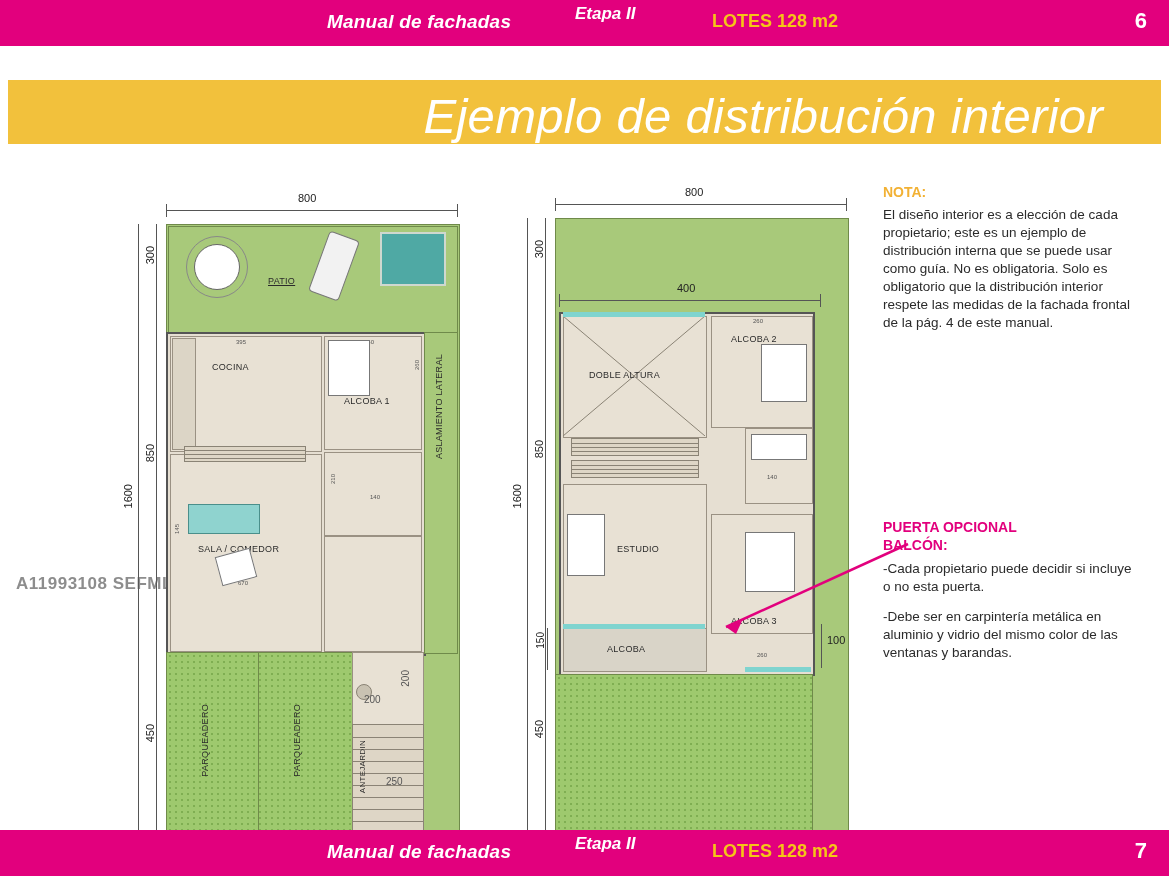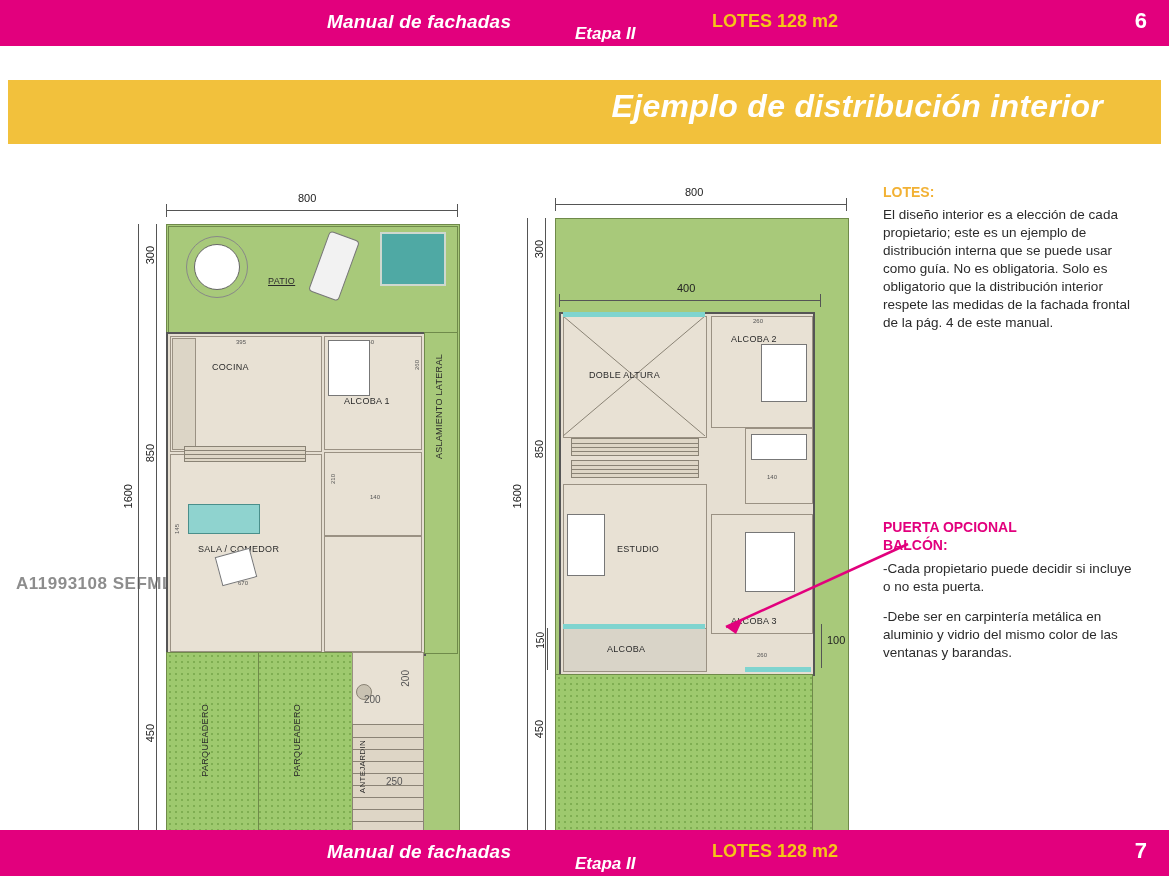--- a/index.html
+++ b/index.html
@@ -4,27 +4,27 @@
 <style>
   html,body{margin:0;padding:0;background:#ffffff;}
   body{width:1169px;height:892px;font-family:"Liberation Sans",sans-serif;position:relative;overflow:hidden;}
 
   
   .bar{position:absolute;left:0;width:1169px;height:46px;background:#e2007d;color:#fff;}
   .bar-top{top:0;}
   .bar-bottom{top:830px;}
   .bar .bar-inner{position:relative;width:100%;height:100%;}
   .bar .t1{position:absolute;left:327px;top:11px;font-size:19px;font-weight:bold;font-style:italic;letter-spacing:.2px;}
-  .bar .t2{position:absolute;left:575px;top:24px;font-size:17px;font-weight:bold;font-style:italic;}
+  .bar .t2{position:absolute;left:575px;top:4px;font-size:17px;font-weight:bold;font-style:italic;}
   .bar .t3{position:absolute;left:712px;top:11px;font-size:18px;font-weight:bold;color:#f5c518;}
   .bar .pg{position:absolute;right:22px;top:8px;font-size:22px;font-weight:bold;}
 
   
   .title-band{position:absolute;left:8px;top:80px;width:1153px;height:64px;background:#f2c13c;}
-  .title-band .title{position:absolute;right:58px;top:8px;font-size:32px;font-weight:bold;font-style:italic;color:#ffffff;letter-spacing:.3px;}
+  .title-band .title{position:absolute;right:58px;top:8px;font-size:49px;font-weight:normal;font-style:italic;color:#ffffff;letter-spacing:.3px;}
 
   
   .sheet{position:absolute;left:8px;top:144px;width:1153px;height:674px;background:#fff;}
   .vert{writing-mode:vertical-rl;transform:rotate(180deg);}
   .dim-line{position:absolute;background:#555;}
   .tick{position:absolute;background:#555;}
 
   
   .plan{position:absolute;}
   #plan1{left:140px;top:40px;width:310px;height:620px;}
@@ -252,21 +252,21 @@
 
     <div class="dim-line" style="left:276px;top:440px;width:1px;height:44px;"></div>
     <div class="dimtxt" style="left:282px;top:450px;">100</div>
 
     <div class="grass" style="left:10px;top:490px;width:256px;height:170px;"></div>
   </div>
 
   <div class="floor-name" style="left:640px;top:705px;">SEGUNDO PISO</div>
 
   <div class="notes">
-    <p class="note-h">LOTES:</p>
+    <p class="note-h">NOTA:</p>
     <p class="note-p">El diseño interior es a elección de cada propietario; este es un ejemplo de distribución interna que se puede usar como guía. No es obligatoria. Solo es obligatorio que la distribución interior respete las medidas de la fachada frontal de la pág. 4 de este manual.</p>
   </div>
 
   <div class="note2">
     <p class="note2-h" style="white-space:pre-line;">PUERTA OPCIONAL
  BALCÓN:</p>
     <p class="note2-p">-Cada propietario puede decidir si incluye o no esta puerta.</p>
     <p class="note2-p">-Debe ser en carpintería metálica en aluminio y vidrio del mismo color de las ventanas y barandas.</p>
   </div>
 

